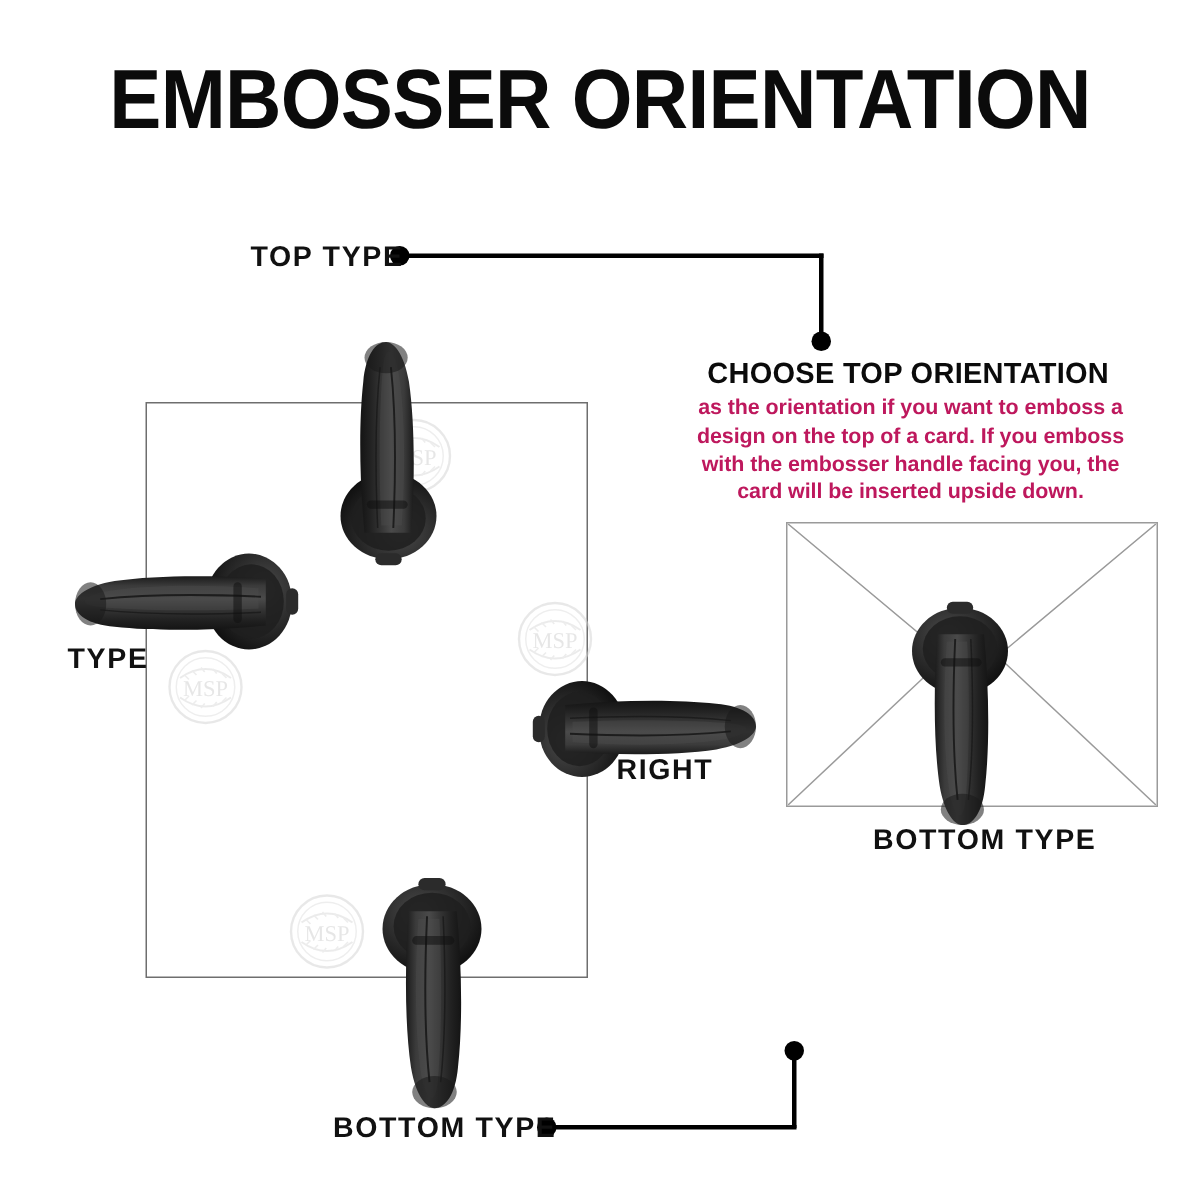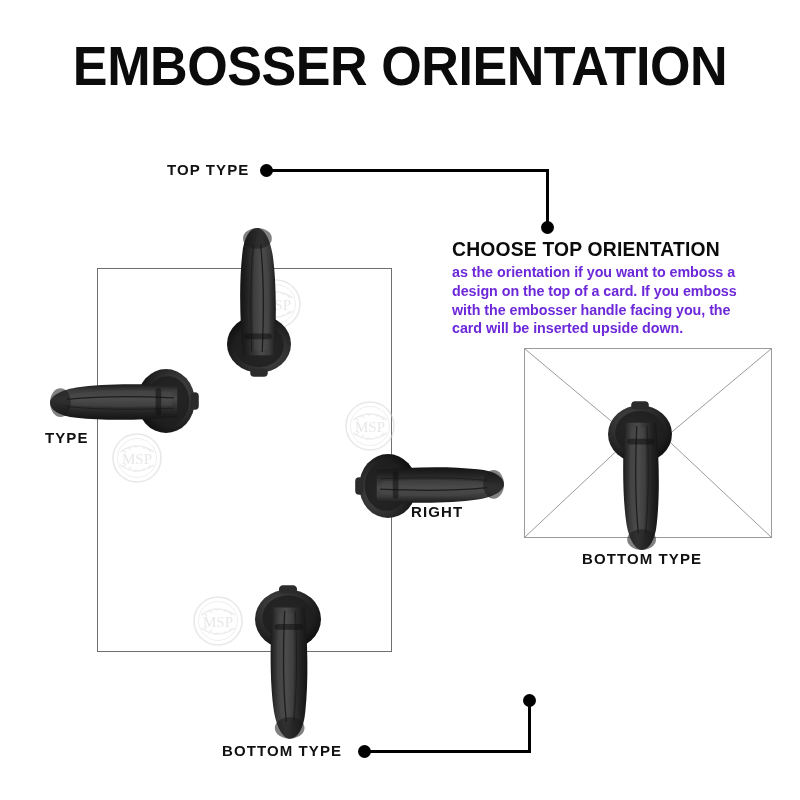--- a/index.html
+++ b/index.html
@@ -21,21 +21,21 @@
     font-weight:700;
     letter-spacing:-0.5px;
     transform:scaleX(0.93);
     line-height:1;
     color:#0b0b0b;
   }
 
   
   .lbl{
     position:absolute;
-    font-size:15px;
+    font-size:19px;
     font-weight:700;
     letter-spacing:1.1px;
     color:#111;
     white-space:nowrap;
   }
 
   
   #card{
     position:absolute;
     left:97px;top:268px;width:295px;height:384px;
@@ -71,37 +71,37 @@
   .conn{position:absolute;background:#000;}
   .conn.h{height:3px;}
   .conn.v{width:3px;}
   .dot{
     position:absolute;
     width:13px;height:13px;border-radius:50%;
     background:#000;
   }
 
   
-  .block{position:absolute;}
+  .block{position:absolute;text-align:center;}
   .block h2{
     margin:0 0 3px 0;
     font-size:19.5px;
     font-weight:700;
     letter-spacing:0.2px;
     color:#0b0b0b;
     line-height:1.15;
     transform:scaleX(0.99);
     transform-origin:left center;
   }
   .block p{
     margin:0;
     font-size:14.3px;
     font-weight:700;
     line-height:1.30;
-    color:#6d28d9;
+    color:#be185d;
     letter-spacing:-0.05px;
   }
   #block-top{left:452px;top:238px;width:310px;}
   #block-bottom{left:430px;top:592px;width:352px;}
   #block-bottom h2{font-size:19.5px;}
 
   
   #env-caption{left:582px;top:550px;}
 </style>
 </head>

